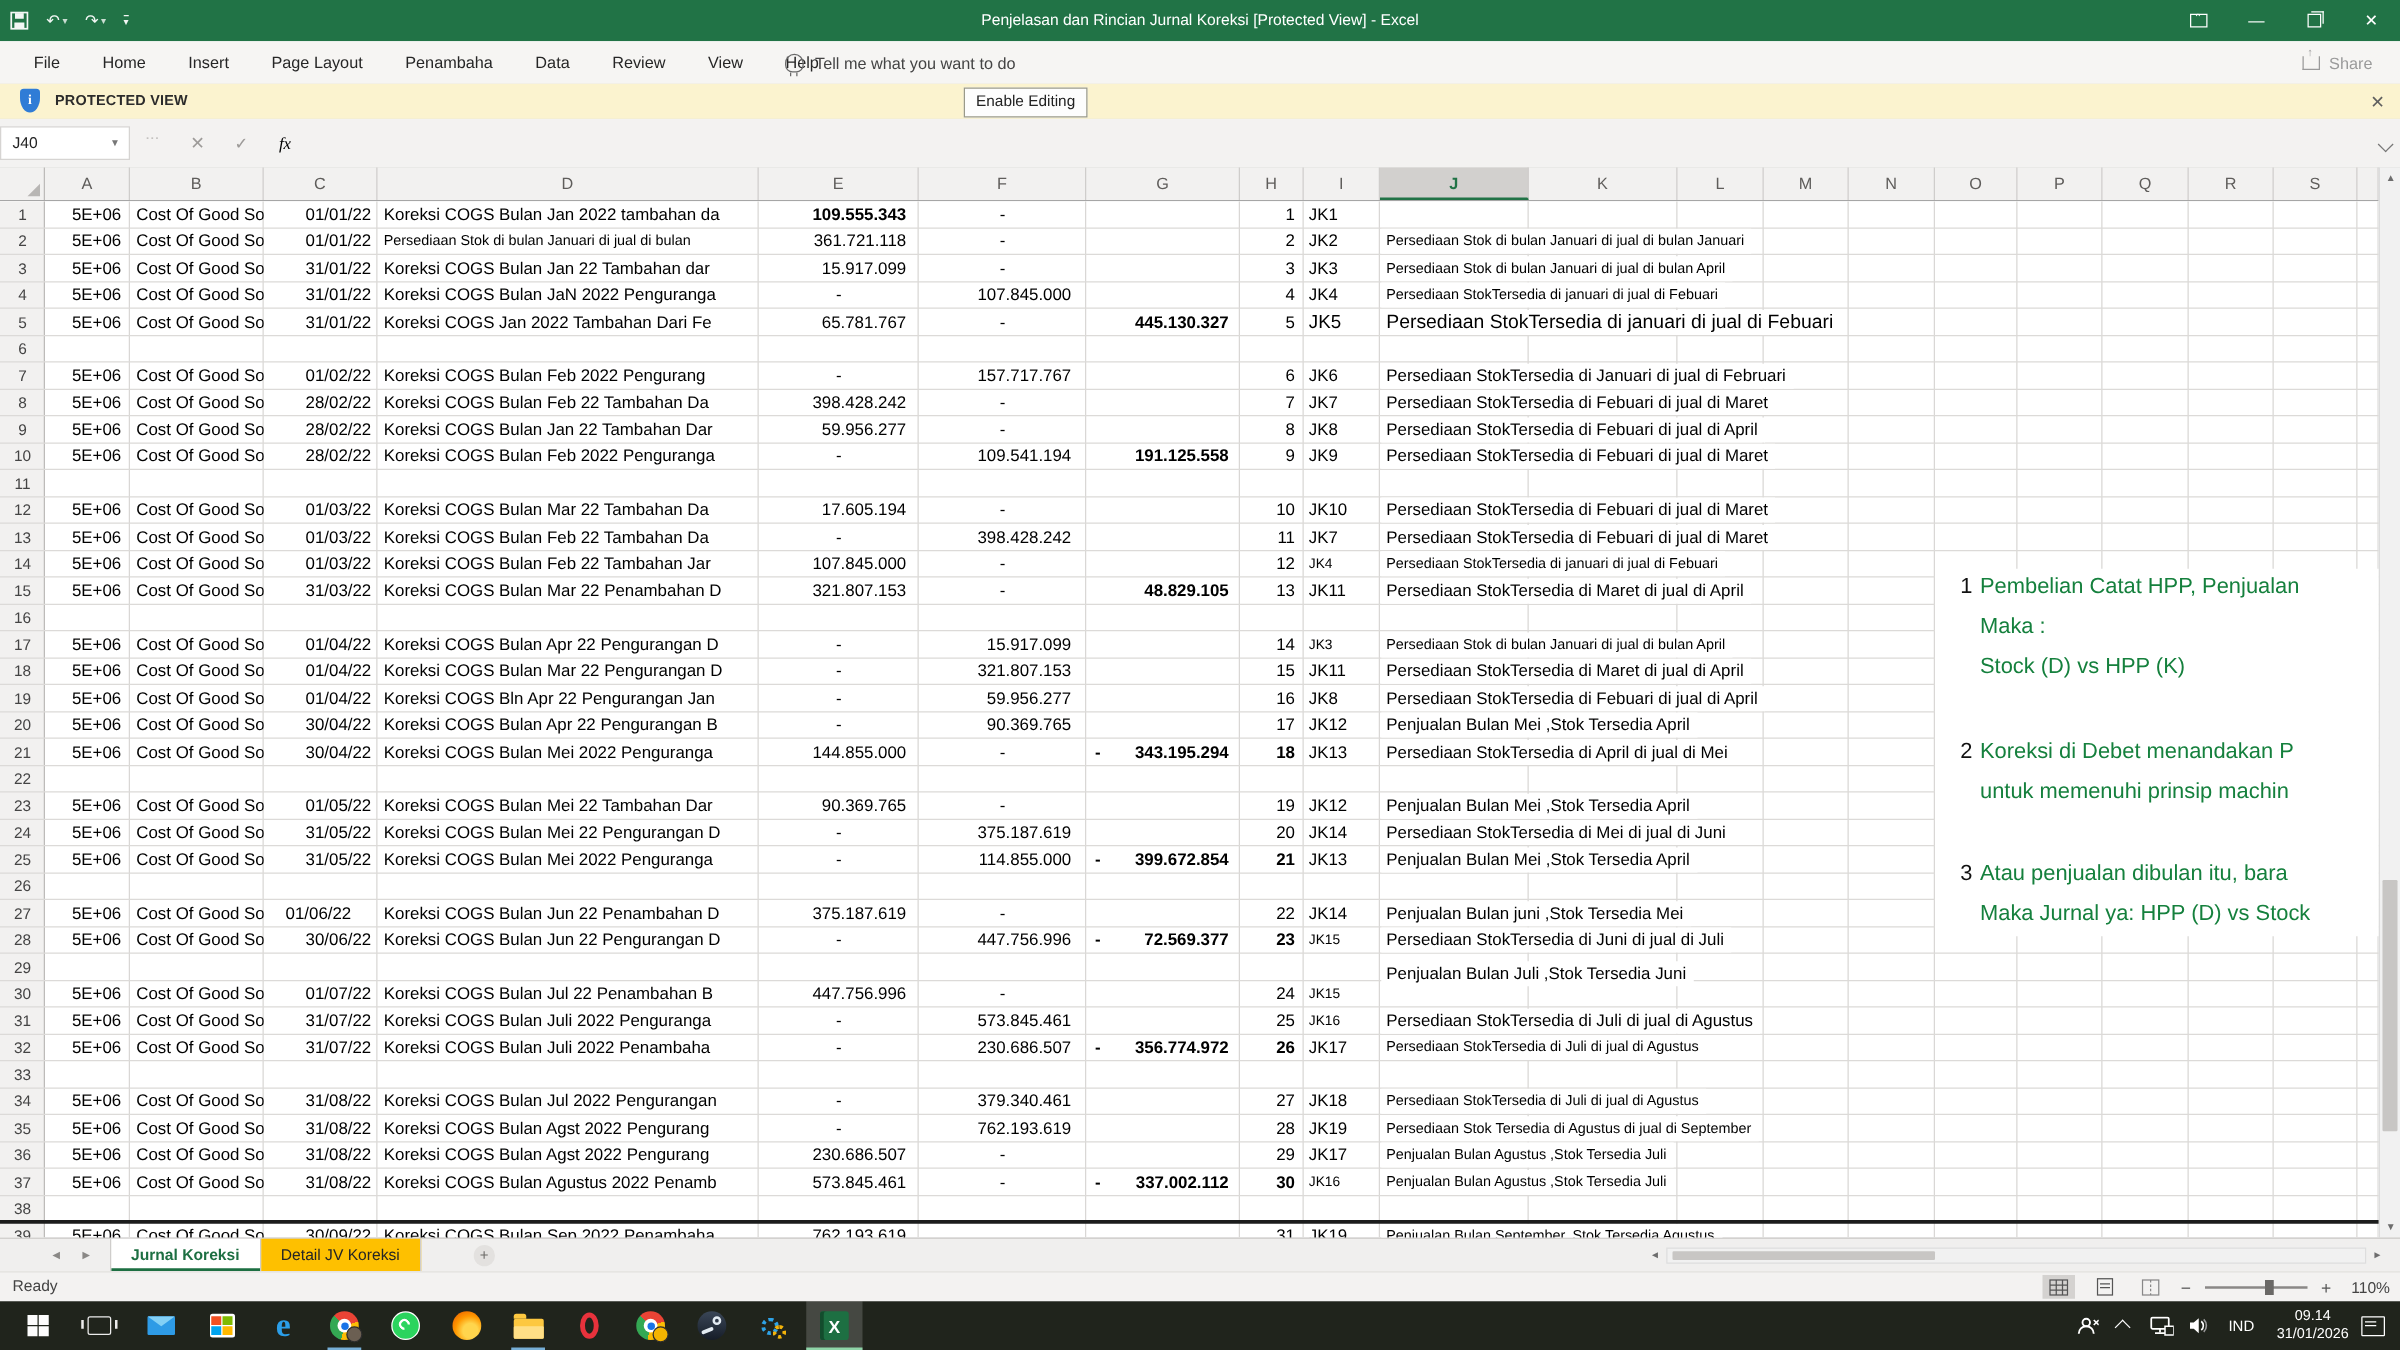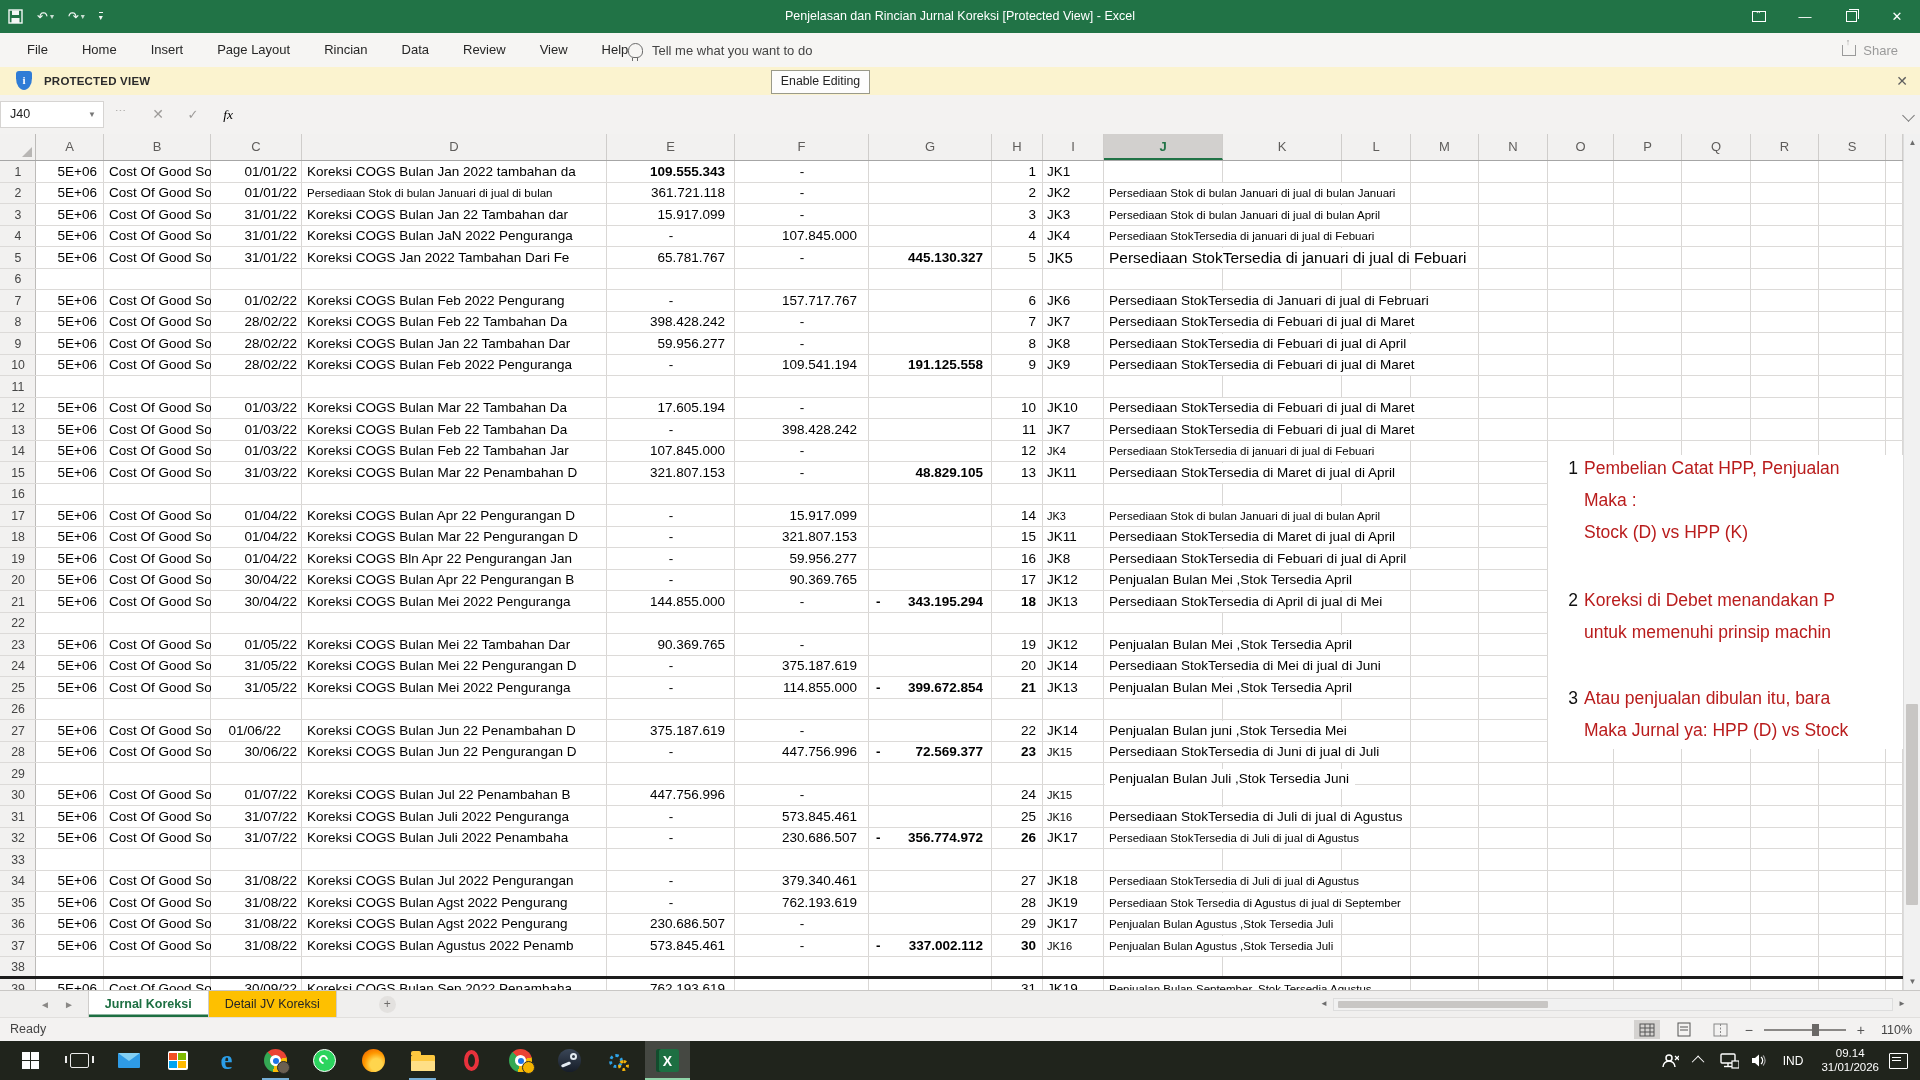--- a/index.html
+++ b/index.html
@@ -71,21 +71,21 @@
   .dash{text-align:center;}
   .bold{font-weight:bold;}
   .fs-s{font-size:11.5px;}
   .fs-l{font-size:15.5px;}
   .fs-is{font-size:11px;}
   .fs-il{font-size:15px;}
   .jov{background:#fff;padding:0 6px 0 4px;}
   .thickline{position:absolute;left:0;top:815px;width:1903px;height:2.5px;background:#1c1c1c;z-index:5;}
   .notes-bg{position:absolute;left:1548px;top:294px;width:355px;height:294px;background:#fff;z-index:4;}
   .note-num{position:absolute;width:30px;text-align:right;font-size:17.5px;color:#111;z-index:5;line-height:26px;}
-  .note-txt{position:absolute;left:1584px;font-size:17.5px;color:#b91c1c;white-space:nowrap;z-index:5;line-height:26px;}
+  .note-txt{position:absolute;left:1584px;font-size:17.5px;color:#15803d;white-space:nowrap;z-index:5;line-height:26px;}
 
   
   .vscroll{position:absolute;left:1903px;top:134px;width:17px;height:856px;background:#f1f1f1;border-left:1px solid #dcdcdc;box-sizing:border-box;}
   .vs-up{position:absolute;left:0;top:0;width:17px;height:17px;color:#6d6d6d;font-size:8px;text-align:center;line-height:17px;}
   .vs-dn{position:absolute;left:0;bottom:0;width:17px;height:17px;color:#6d6d6d;font-size:8px;text-align:center;line-height:17px;}
   .vs-thumb{position:absolute;left:2px;top:570px;width:12px;height:201px;background:#c8c6c4;border-radius:1px;}
 
   
   .sheetbar{position:absolute;left:0;top:990px;width:1920px;height:27px;background:#f0efee;border-top:1px solid #c9c7c5;box-sizing:border-box;display:flex;align-items:stretch;}
   .tabnav{display:flex;align-items:center;gap:14px;padding:0 14px 0 40px;color:#8a8886;font-size:10px;}
@@ -184,21 +184,21 @@
       <div class="wbtn">✕</div>
     </div>
   </div>
 
   <div class="ribbonrow">
     <div id="rtabs">
         <div class="rtab">File</div>
         <div class="rtab">Home</div>
         <div class="rtab">Insert</div>
         <div class="rtab">Page Layout</div>
-        <div class="rtab">Rincian</div>
+        <div class="rtab">Penambaha</div>
         <div class="rtab">Data</div>
         <div class="rtab">Review</div>
         <div class="rtab">View</div>
         <div class="rtab">Help</div>
       </div>
     <div class="tellme">
       <span class="bulb"></span>
       <span>Tell me what you want to do</span>
     </div>
     <div class="share">

